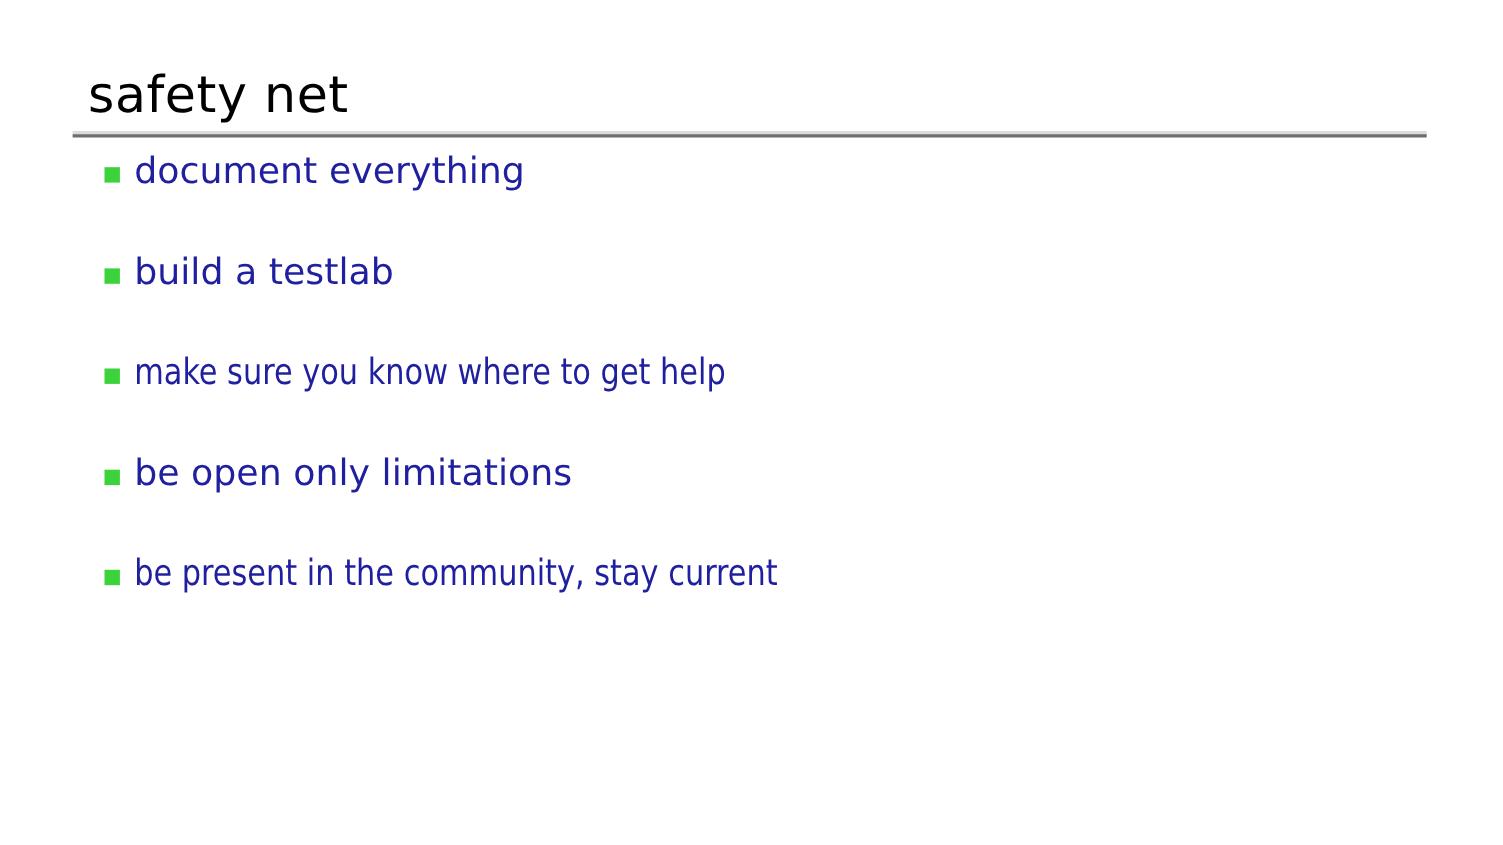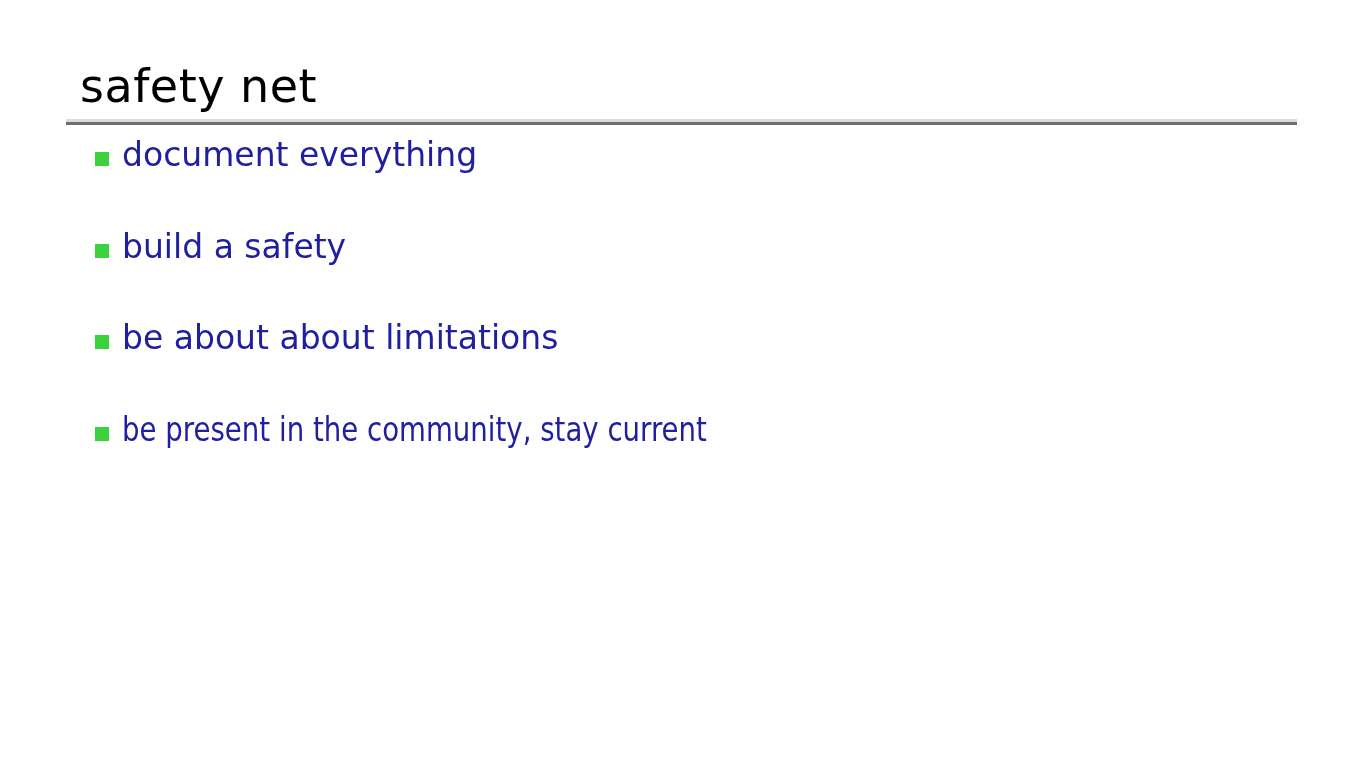--- a/index.html
+++ b/index.html
@@ -116,28 +116,32 @@
 
   <div id="bullet-list">
 
     <div class="bullet-row">
       <span class="bullet-marker"></span>
       <span class="bullet-text">document everything</span>
     </div>
 
     <div class="bullet-row">
       <span class="bullet-marker"></span>
-      <span class="bullet-text">build a safety</span>
+      <span class="bullet-text">build a testlab</span>
     </div>
 
 
+    <div class="bullet-row condensed">
+      <span class="bullet-marker"></span>
+      <span class="bullet-text">make sure you know where to get help</span>
+    </div>
 
     <div class="bullet-row">
       <span class="bullet-marker"></span>
-      <span class="bullet-text">be about about limitations</span>
+      <span class="bullet-text">be open only limitations</span>
     </div>
 
 
     <div class="bullet-row condensed">
       <span class="bullet-marker"></span>
       <span class="bullet-text">be present in the community, stay current</span>
     </div>
 
   </div>
 </div>

